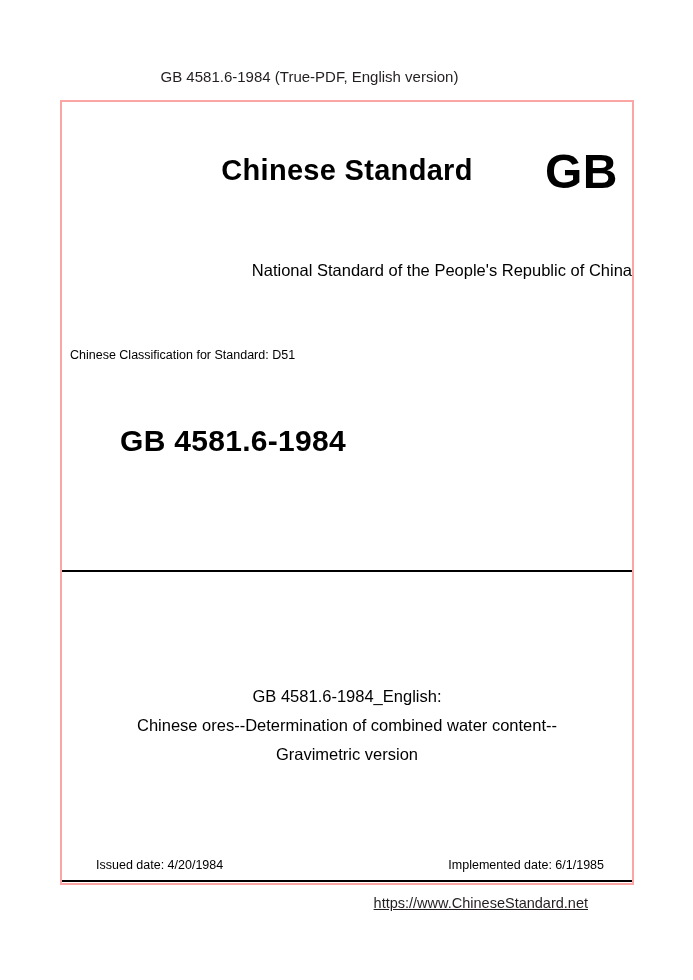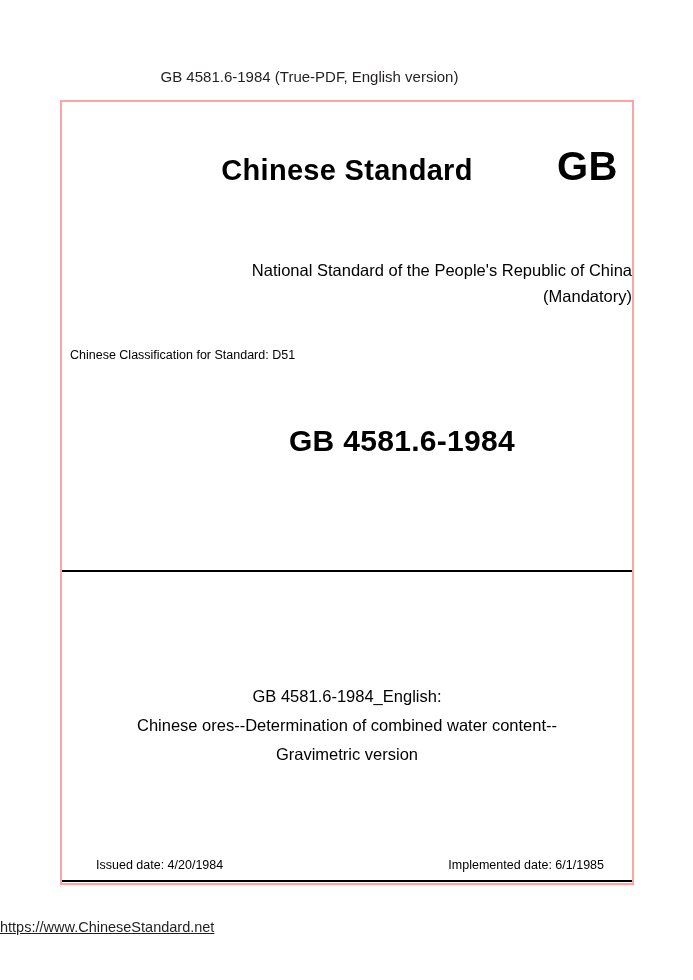--- a/index.html
+++ b/index.html
@@ -63,21 +63,21 @@
     width: 100%;
     text-align: center;
     font-size: 29px;
     font-weight: bold;
     letter-spacing: 0.3px;
   }
   .gb-logo {
     position: absolute;
     right: 14px;
     top: -10px;
-    font-size: 40px;
+    font-size: 48px;
     font-weight: bold;
     letter-spacing: 0.5px;
   }
   .nat-std {
     position: absolute;
     top: 155px;
     left: 0;
     width: 100%;
     text-align: right;
     font-size: 16.5px;
@@ -88,22 +88,21 @@
     top: 246px;
     left: 8px;
     width: 100%;
     font-size: 12.5px;
   }
   .std-code {
     position: absolute;
     top: 322px;
     left: 0;
     width: 100%;
-    text-align: center;
-    padding-left: 110px;
+    padding-left: 58px;
     box-sizing: border-box;
     font-size: 30px;
     font-weight: bold;
     letter-spacing: 0.3px;
   }
   .section-mid {
     position: absolute;
     left: 0;
     top: 470px;
     width: 100%;
@@ -143,45 +142,43 @@
     left: 0;
     top: 748px;
     width: 100%;
     height: 33px;
   }
   .footer-link {
     position: absolute;
     top: 895px;
     left: 0;
     width: 588px;
-    text-align: left;
+    text-align: right;
     font-size: 14.5px;
     color: #231f20;
     text-decoration: underline;
-    margin-top: 24px;
   }
 </style>
 </head>
 <body>
 
 <div class="page">
 
   <div class="header-line">GB 4581.6-1984 (True-PDF, English version)</div>
 
   <div class="outer-box">
 
     <div class="section-top">
       <div class="title-row">
         <div class="main-title">Chinese Standard</div>
         <div class="gb-logo">GB</div>
       </div>
 
       <div class="nat-std">
         <div>National Standard of the People's Republic of China</div>
-        <div>(Mandatory)</div>
       </div>
 
       <div class="classification">Chinese Classification for Standard: D51</div>
 
       <div class="std-code">GB 4581.6-1984</div>
     </div>
 
     <div class="section-mid">
       <div class="en-title">
         <div>GB 4581.6-1984_English:</div>

